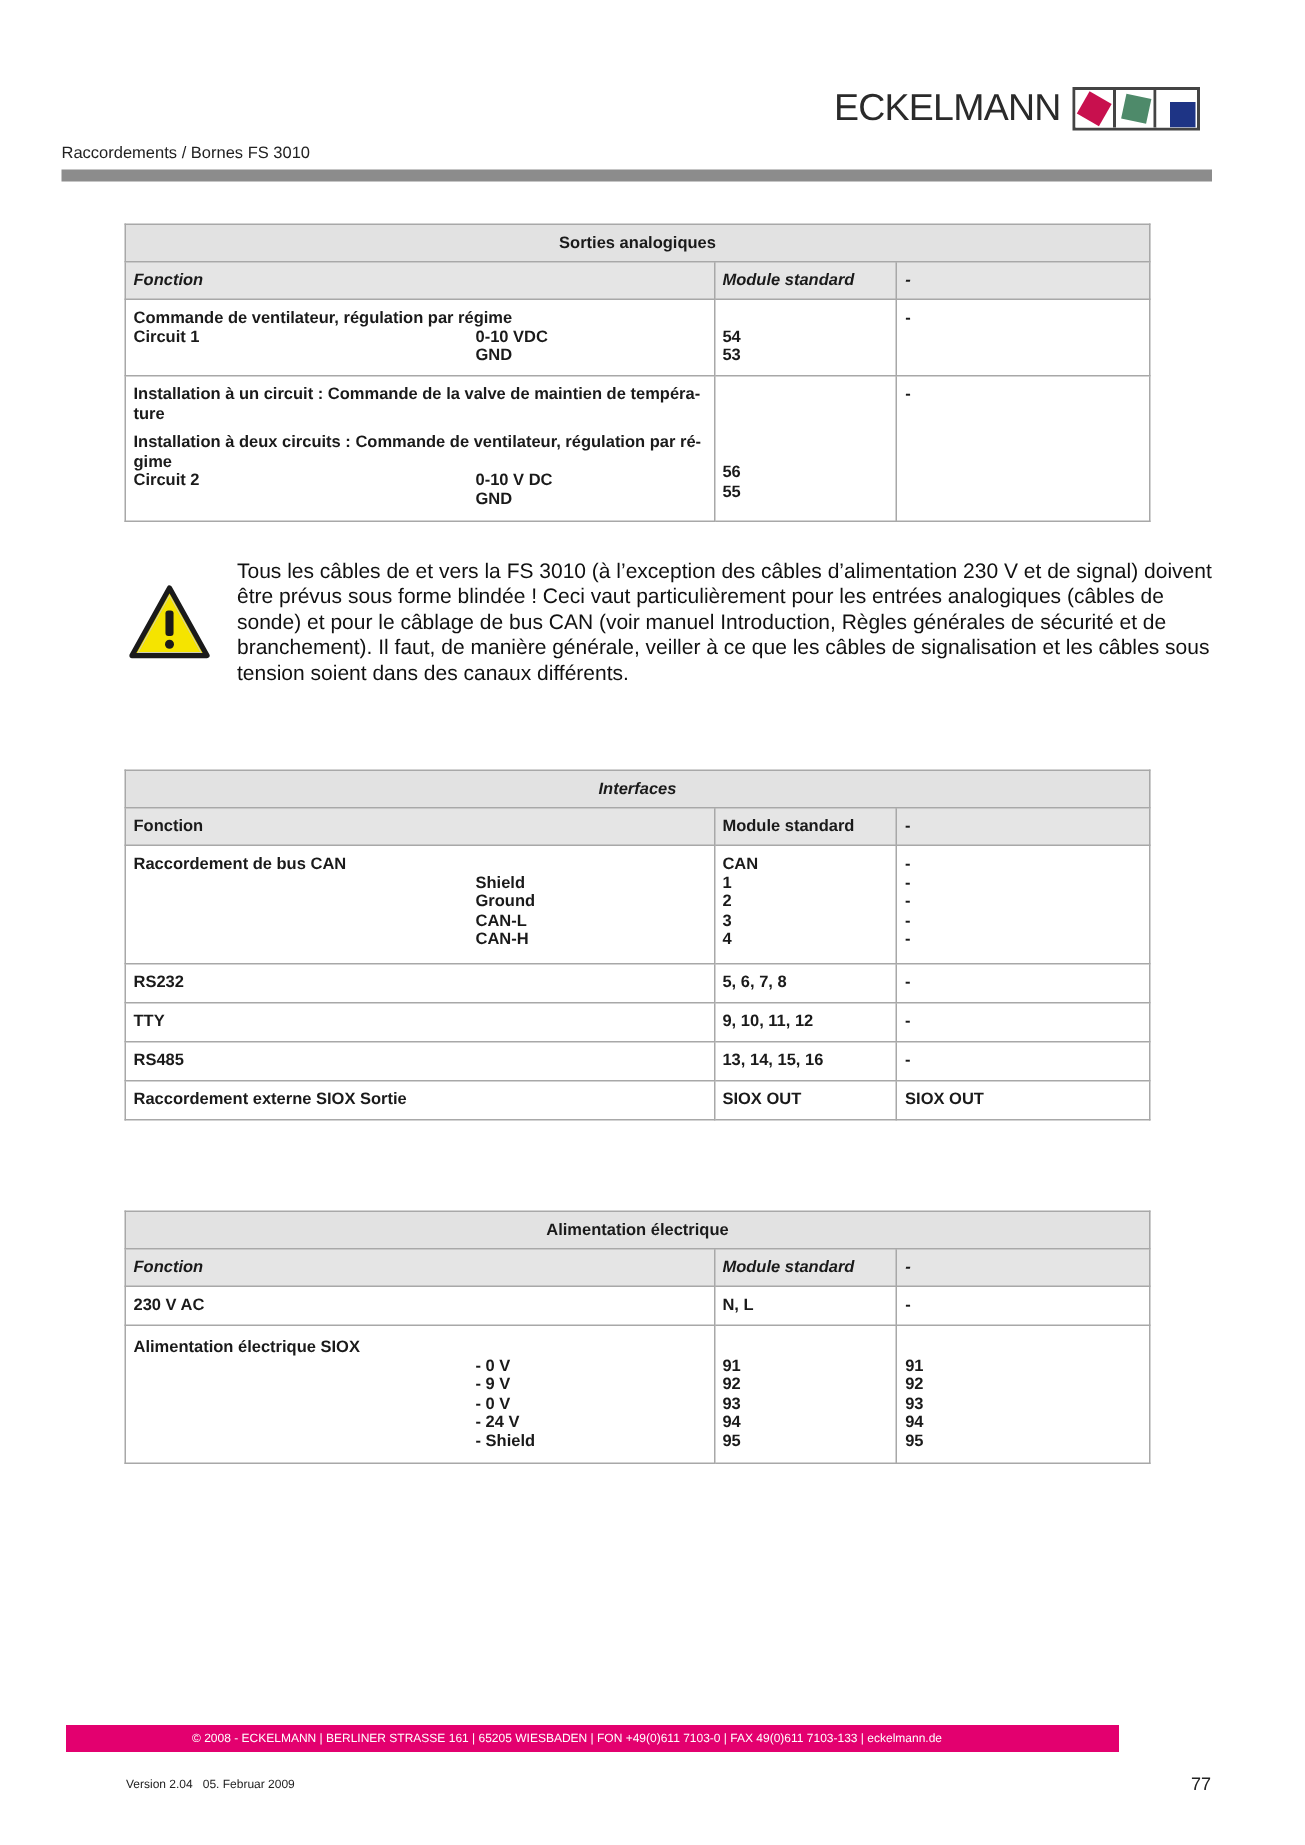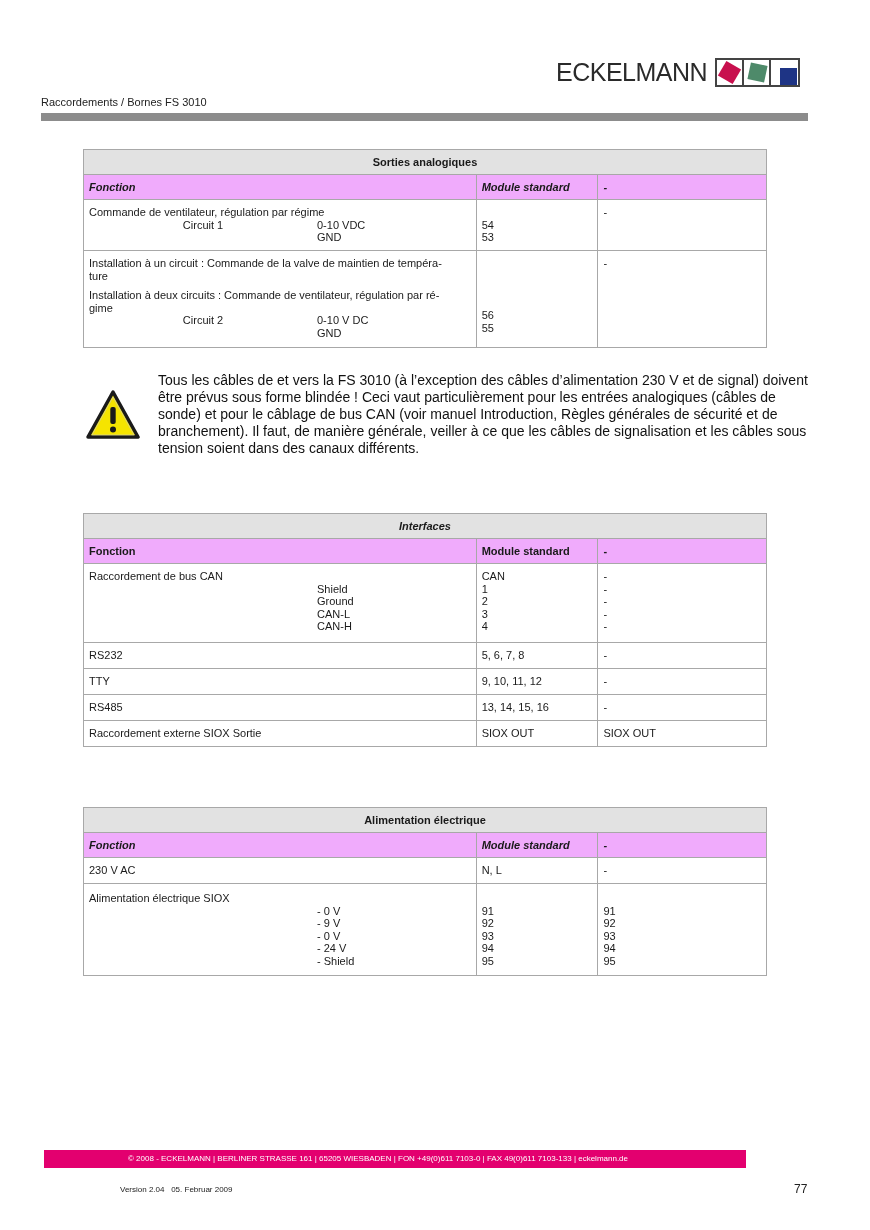--- a/index.html
+++ b/index.html
@@ -15,45 +15,45 @@
   .logo-box .sq { position: absolute; }
   .sq-red { width: 17px; height: 17px; left: 4px; top: 4px; background: #c8104e; transform: rotate(30deg); }
   .sq-green { width: 17px; height: 17px; left: 5px; top: 4px; background: #4e8a6a; transform: rotate(12deg); }
   .sq-blue { width: 17px; height: 17px; left: 9px; top: 8px; background: #1e3485; }
 
   .breadcrumb { position: absolute; left: 41px; top: 96px; font-size: 11px; color: #222; }
   .header-bar { position: absolute; left: 41px; top: 113px; width: 767px; height: 8px; background: #8c8c8c; }
 
   
   table.spec { position: absolute; left: 83px; width: 684px; border-collapse: collapse; font-size: 11px; color: #1a1a1a; }
-  table.spec td, table.spec th { border: 1px solid #a8a8a8; vertical-align: top; text-align: left; font-weight: normal; }
+  table.spec td, table.spec th { border: 1px solid #a8a8a8; vertical-align: top; text-align: left; font-weight: bold; }
   table.spec .title-row th { background: #e2e2e2; text-align: center; font-weight: bold; height: 25px; vertical-align: middle; }
   table.spec .title-row th.italic { font-style: italic; }
-  table.spec .head-row th { background: #f0abfc; font-weight: bold; height: 25px; vertical-align: middle; padding: 0 5px; }
+  table.spec .head-row th { background: #e5e5e5; font-weight: bold; height: 25px; vertical-align: middle; padding: 0 5px; }
   table.spec .head-row.italic th { font-style: italic; }
   table.spec td { padding: 6px 5px 6px 5px; line-height: 12.5px; }
   col.c1 { width: 393px; }
   col.c2 { width: 122px; }
   col.c3 { width: 169px; }
 
   .sub { display: flex; }
-  .sub .lbl { width: 228px; text-align: center; }
+  .sub .lbl { width: 228px; }
   .indent { padding-left: 228px; }
   .para + .para { margin-top: 7px; }
   td.single { height: 26px; vertical-align: middle !important; padding-top: 0 !important; padding-bottom: 0 !important; }
 
   
   .warning { position: absolute; left: 86px; top: 372px; width: 724px; display: flex; align-items: center; }
   .warn-icon { width: 54px; height: 50px; margin-right: 18px; flex: none; }
   .warn-text { font-size: 14px; line-height: 17px; color: #111; width: 660px; }
 
   
   .footer-band { position: absolute; left: 0; top: 1150px; width: 702px; height: 18px; background: #e3006f; margin-left: 44px; }
   .footer-band span { position: absolute; left: 84px; top: 4px; font-size: 8px; color: #ffffff; white-space: nowrap; }
-  .version { position: absolute; left: 84px; top: 1185px; font-size: 8px; color: #222; margin-left: 36px; }
+  .version { position: absolute; left: 84px; top: 1185px; font-size: 8px; color: #222; }
   .page-num { position: absolute; left: 794px; top: 1182px; font-size: 12px; color: #222; }
 </style>
 </head>
 <body>
 
 <div class="logo">
   <span class="logo-text">ECKELMANN</span>
   <div class="logo-boxes">
     <div class="logo-box">
         <div class="sq sq-red"></div>

